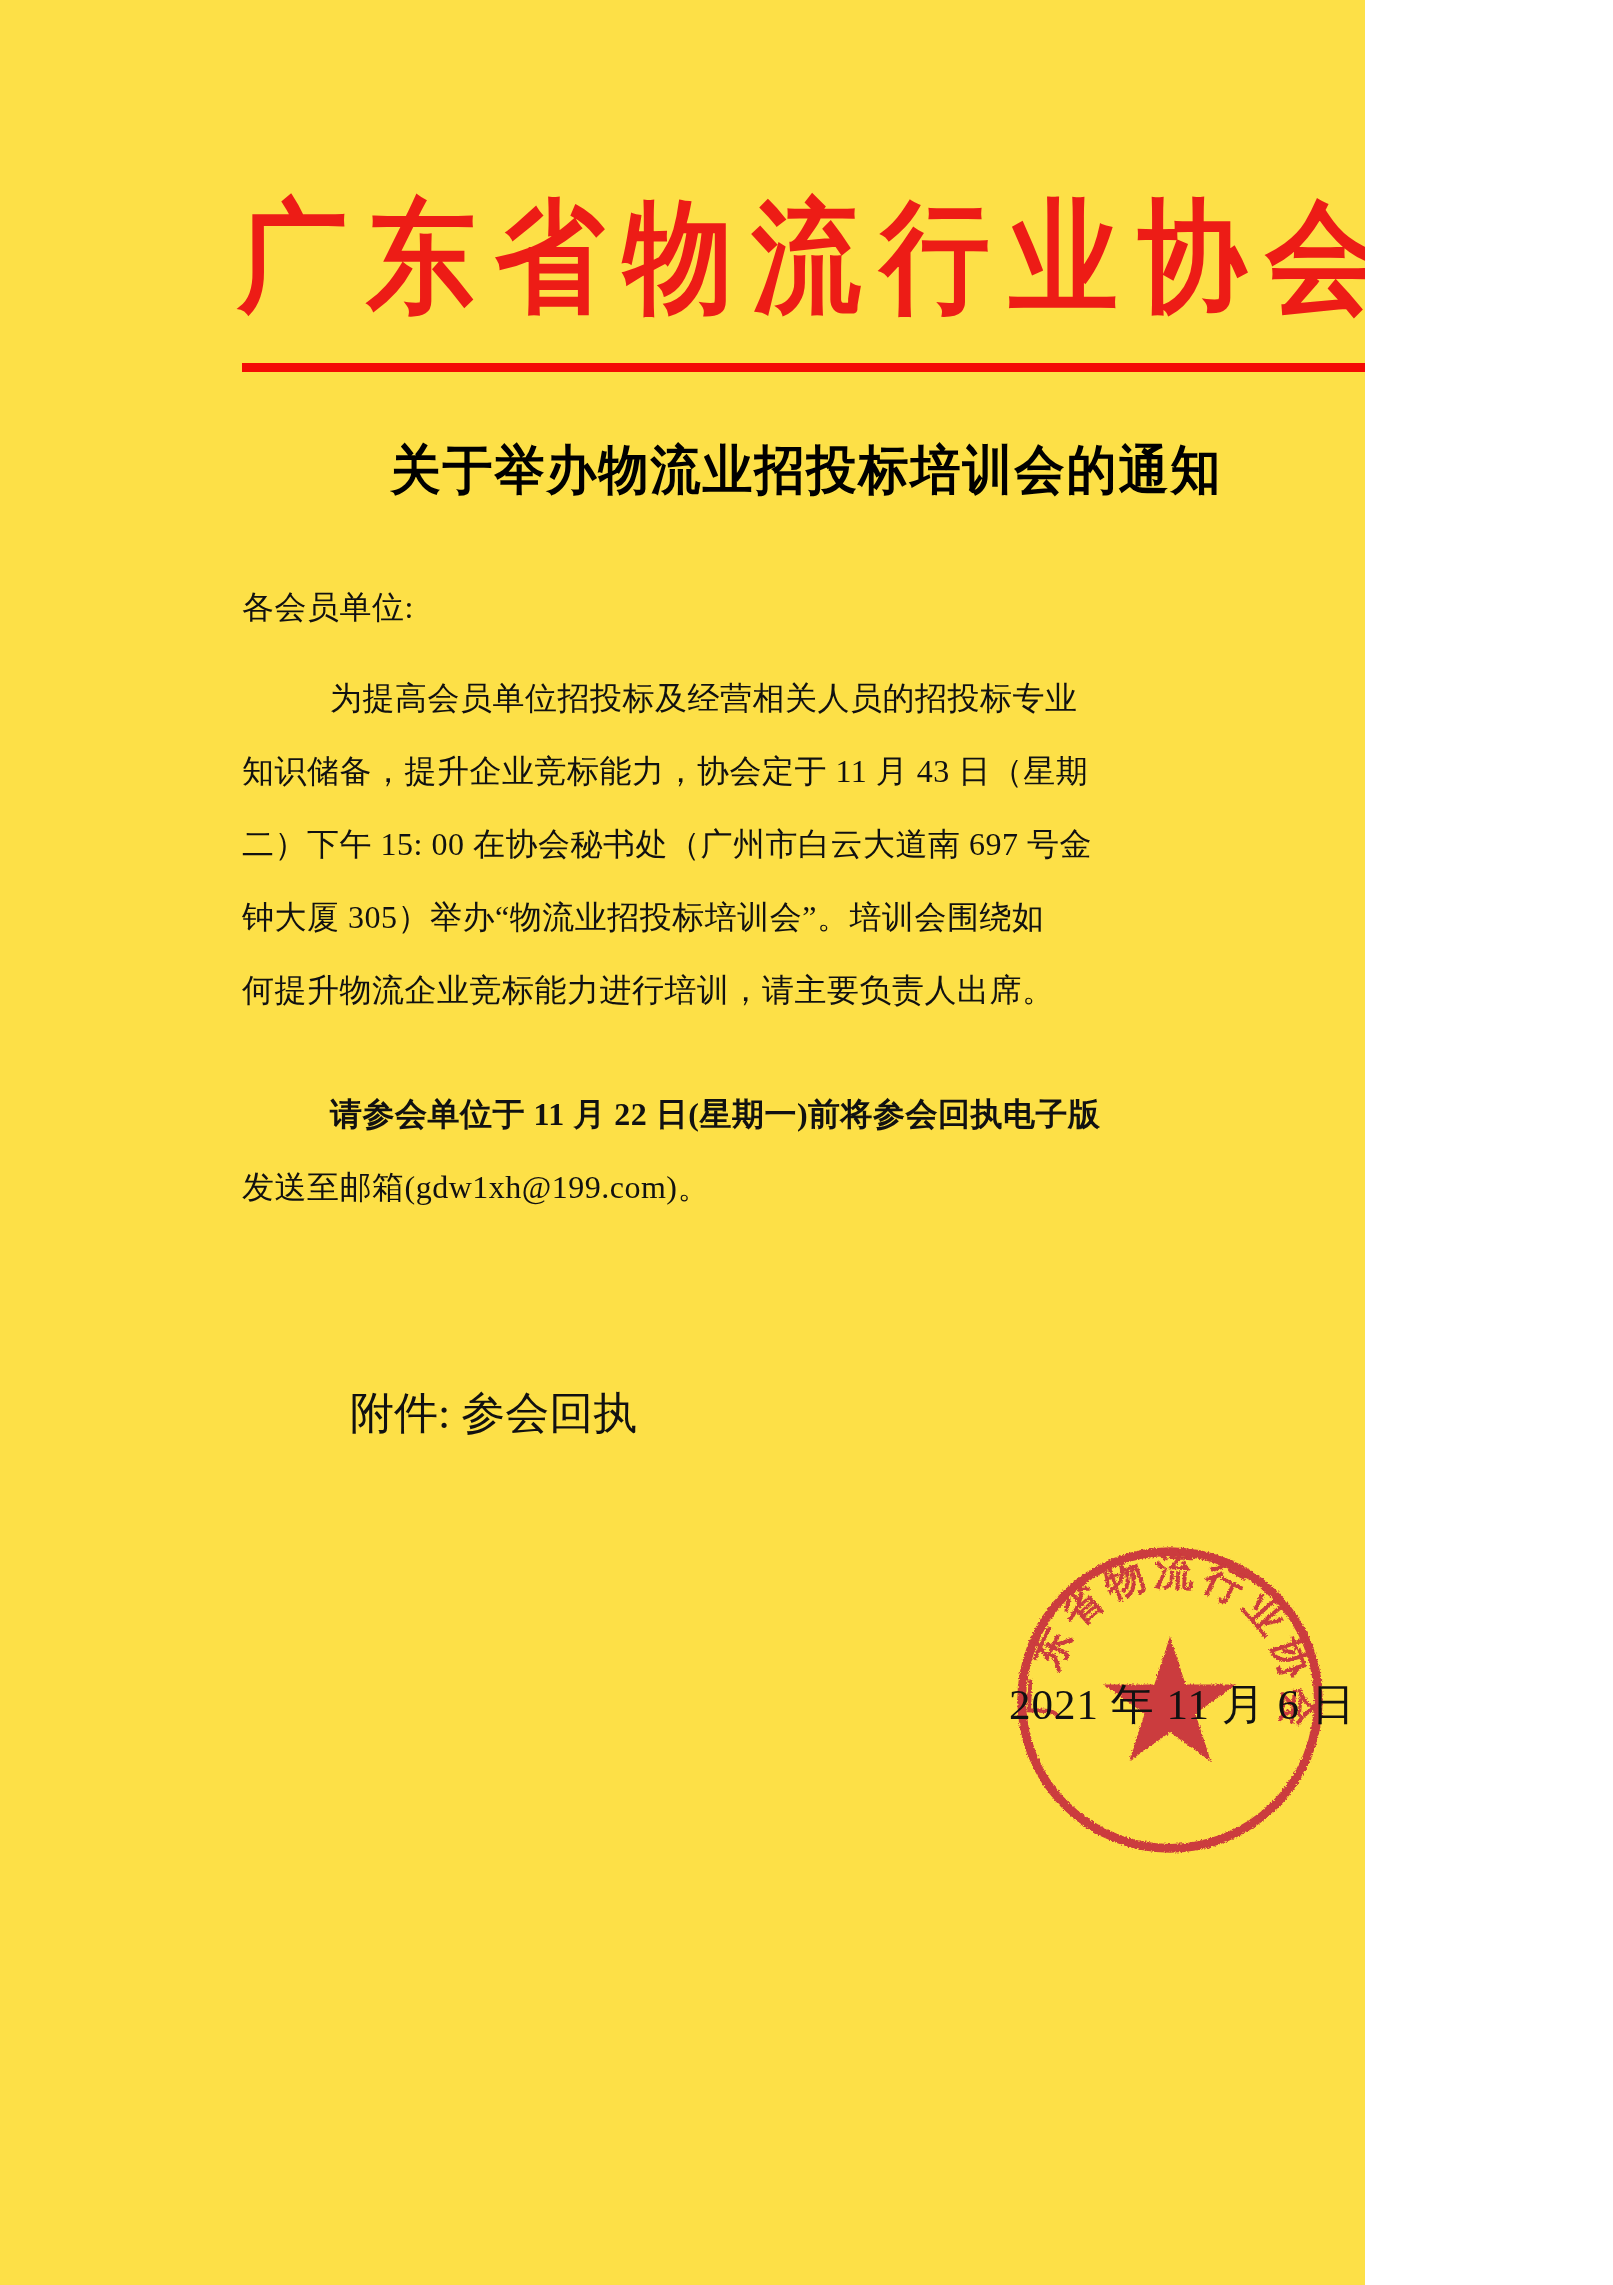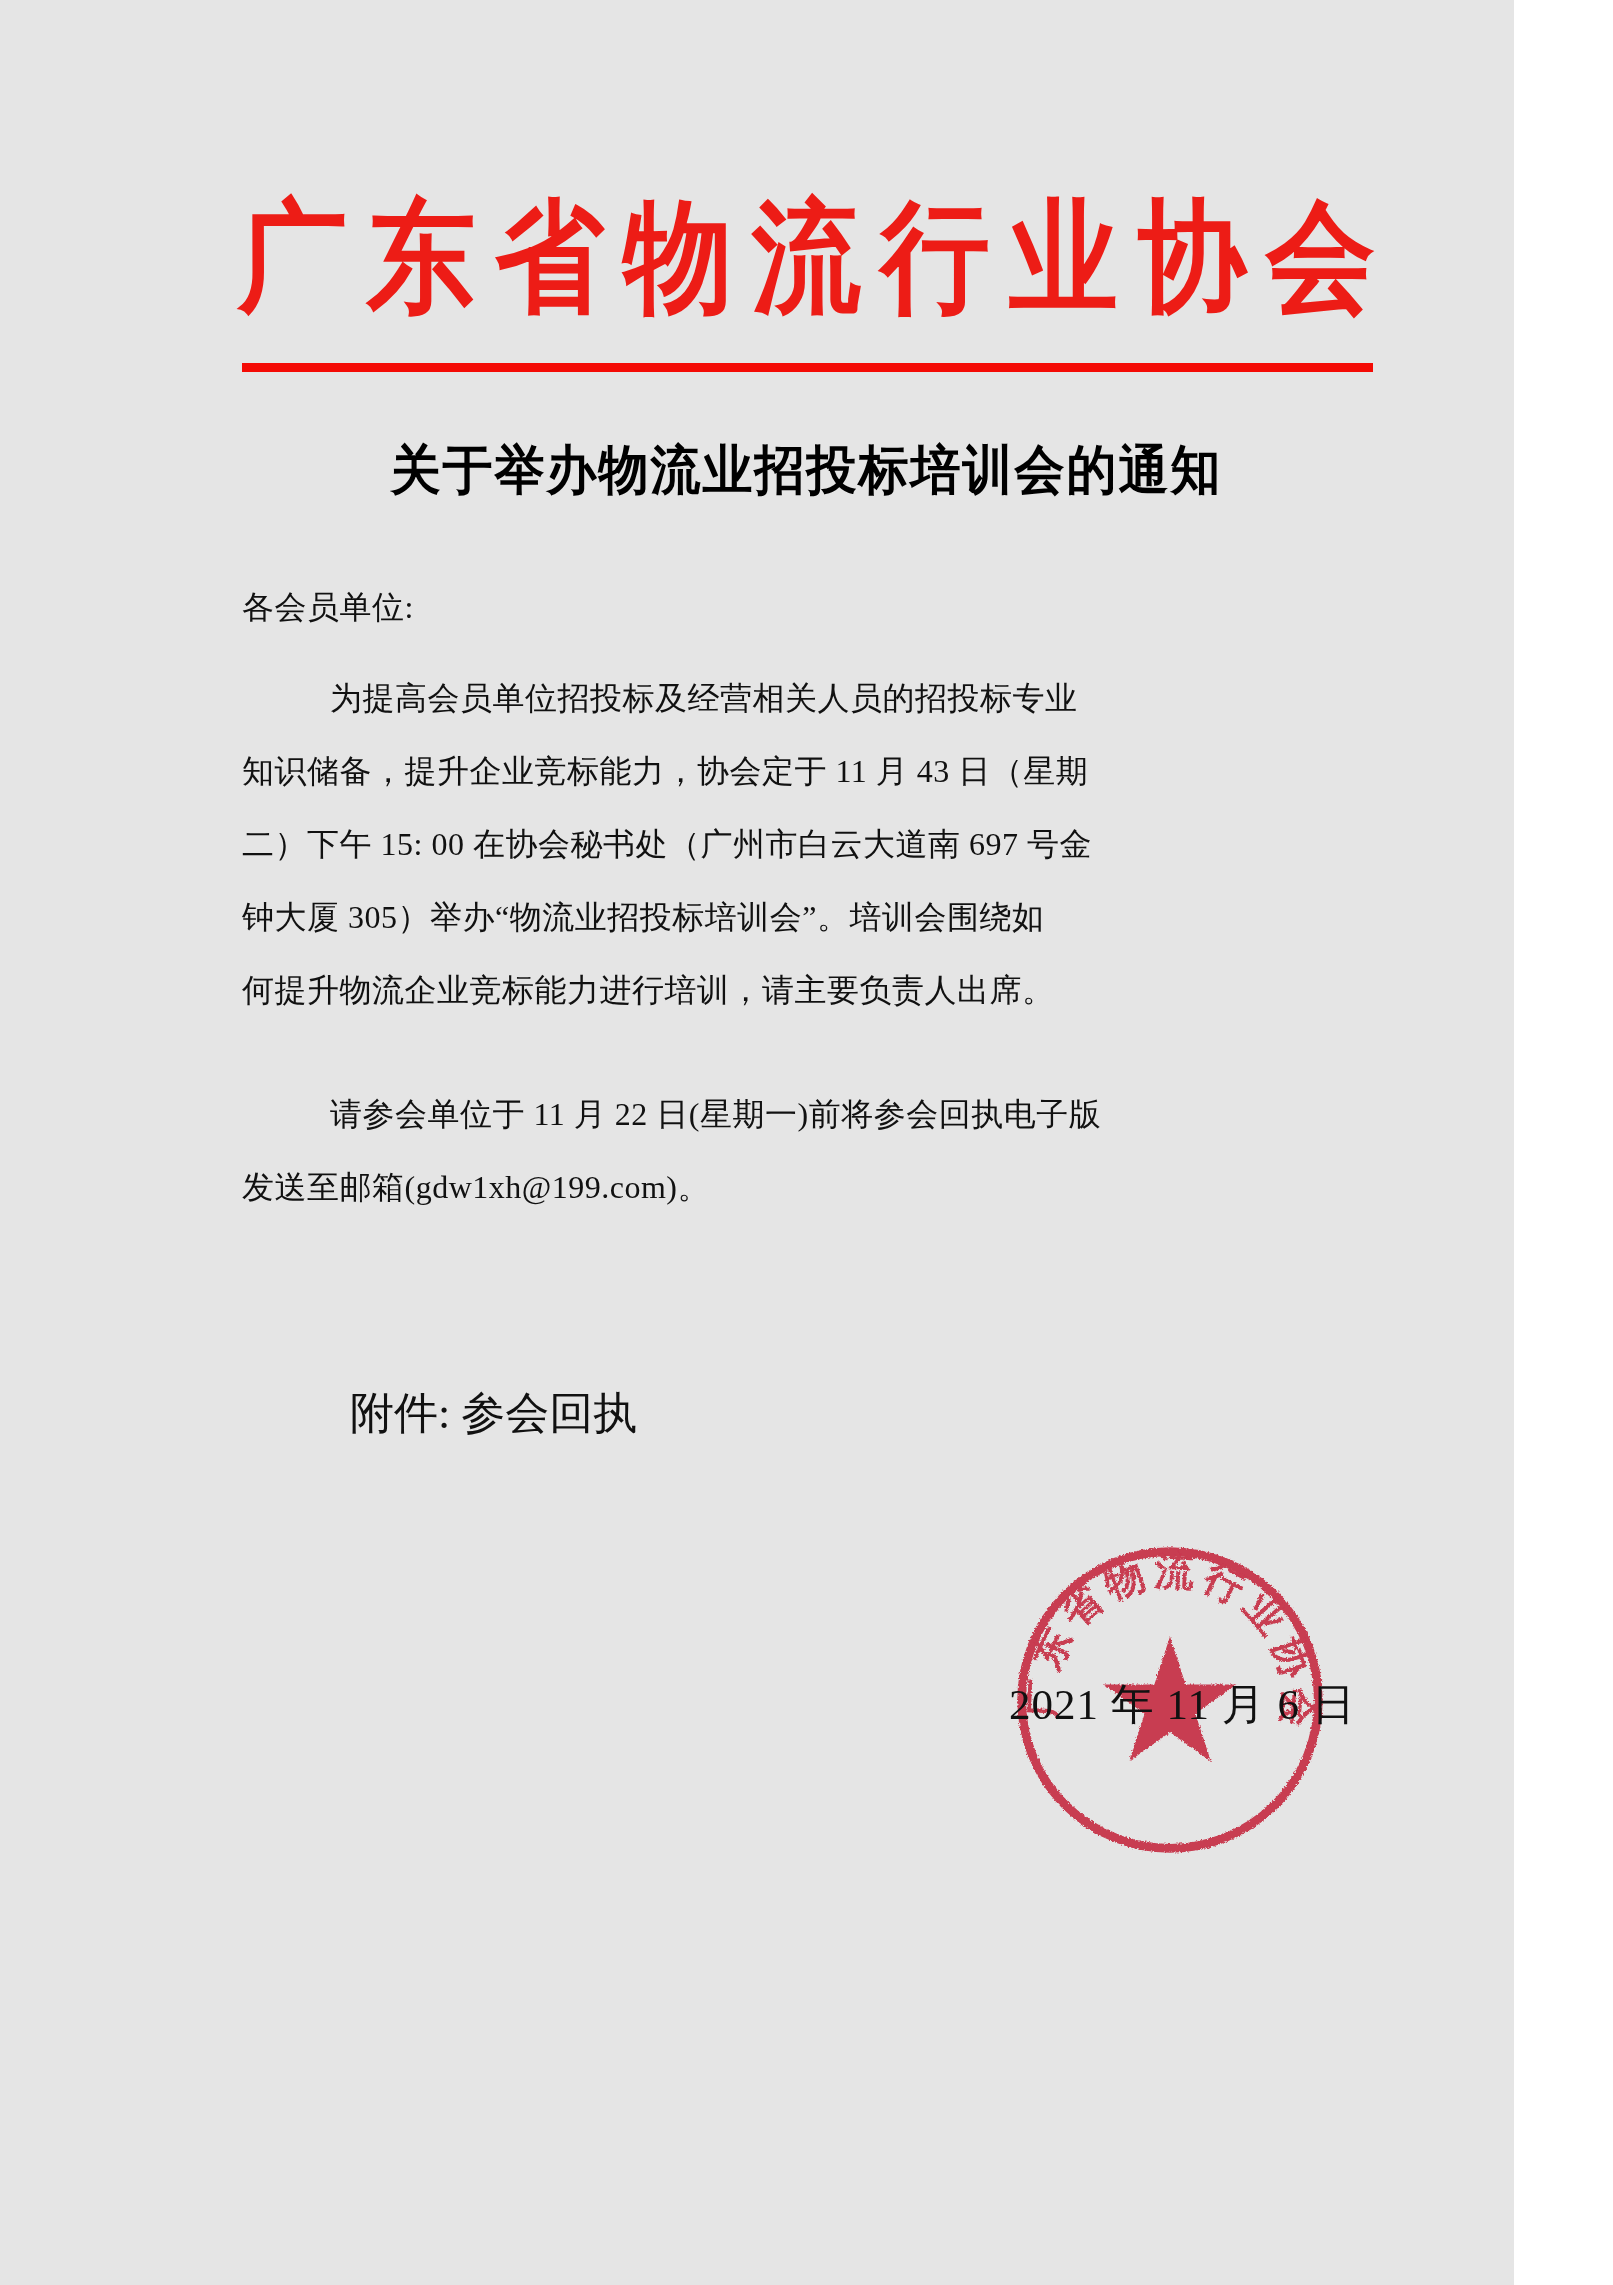--- a/index.html
+++ b/index.html
@@ -5,23 +5,23 @@
   html, body {
     margin: 0;
     padding: 0;
     background: #ffffff;
   }
   body {
     font-family: "Liberation Serif", "DejaVu Serif", serif;
   }
   .page {
     position: relative;
-    width: 1514px;
+    width: 1365px;
     height: 2285px;
-    background: #e5e5e5;
+    background: #fde047;
     overflow: hidden;
     box-sizing: border-box;
   }
 
   
   .masthead {
     position: absolute;
     left: 0;
     top: 193px;
     width: 1613px;
@@ -157,21 +157,21 @@
       <div class="p-line" style="text-indent:88px;">为提高会员单位招投标及经营相关人员的招投标专业</div>
       <div class="p-line">知识储备，提升企业竞标能力，协会定于 11 月 43 日（星期</div>
       <div class="p-line">二）下午 15: 00 在协会秘书处（广州市白云大道南 697 号金</div>
       <div class="p-line">钟大厦 305）举办“物流业招投标培训会”。培训会围绕如</div>
       <div class="p-line">何提升物流企业竞标能力进行培训，请主要负责人出席。</div>
     </div>
 
     <div class="gap-md"></div>
 
     <div class="p-block">
-      <div class="p-line" style="text-indent:88px;">请参会单位于 11 月 22 日(星期一)前将参会回执电子版</div>
+      <div class="p-line" style="text-indent:88px;font-weight:bold;">请参会单位于 11 月 22 日(星期一)前将参会回执电子版</div>
       <div class="p-line">发送至邮箱(gdw1xh@199.com)。</div>
     </div>
   </div>
 
   <div class="attach">附件: 参会回执</div>
 
   <div class="seal">
     <svg viewBox="0 0 330 330" xmlns="http://www.w3.org/2000/svg">
       <defs>
         <path id="ringpath" d="M 165,165 m -118,0 a 118,118 0 1,1 236,0 a 118,118 0 1,1 -236,0" fill="none"></path>

